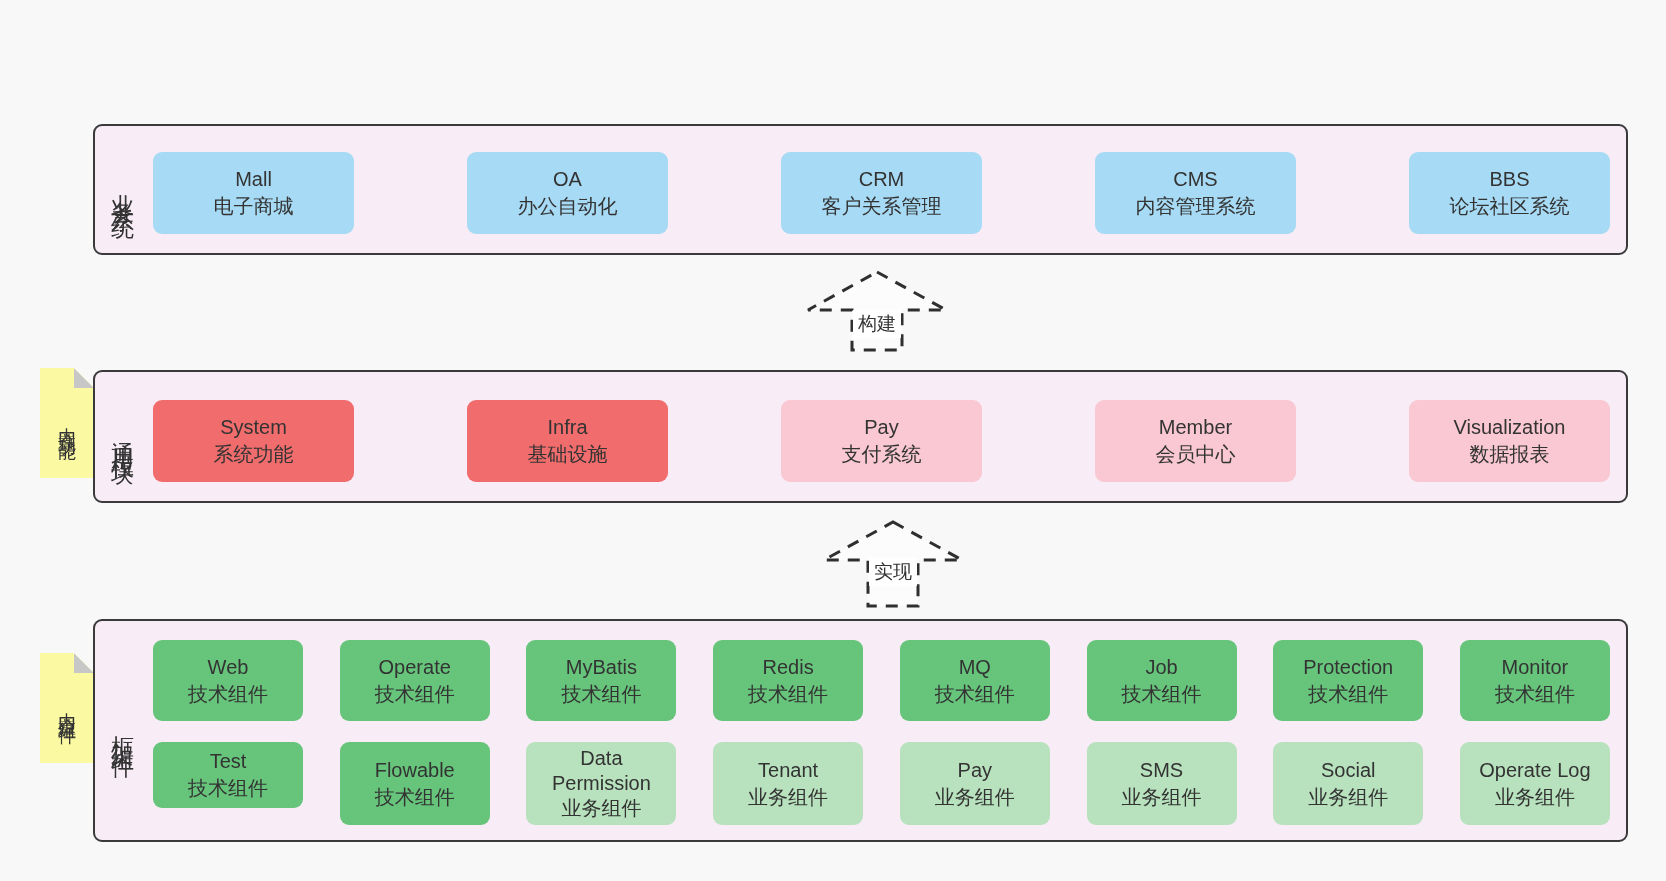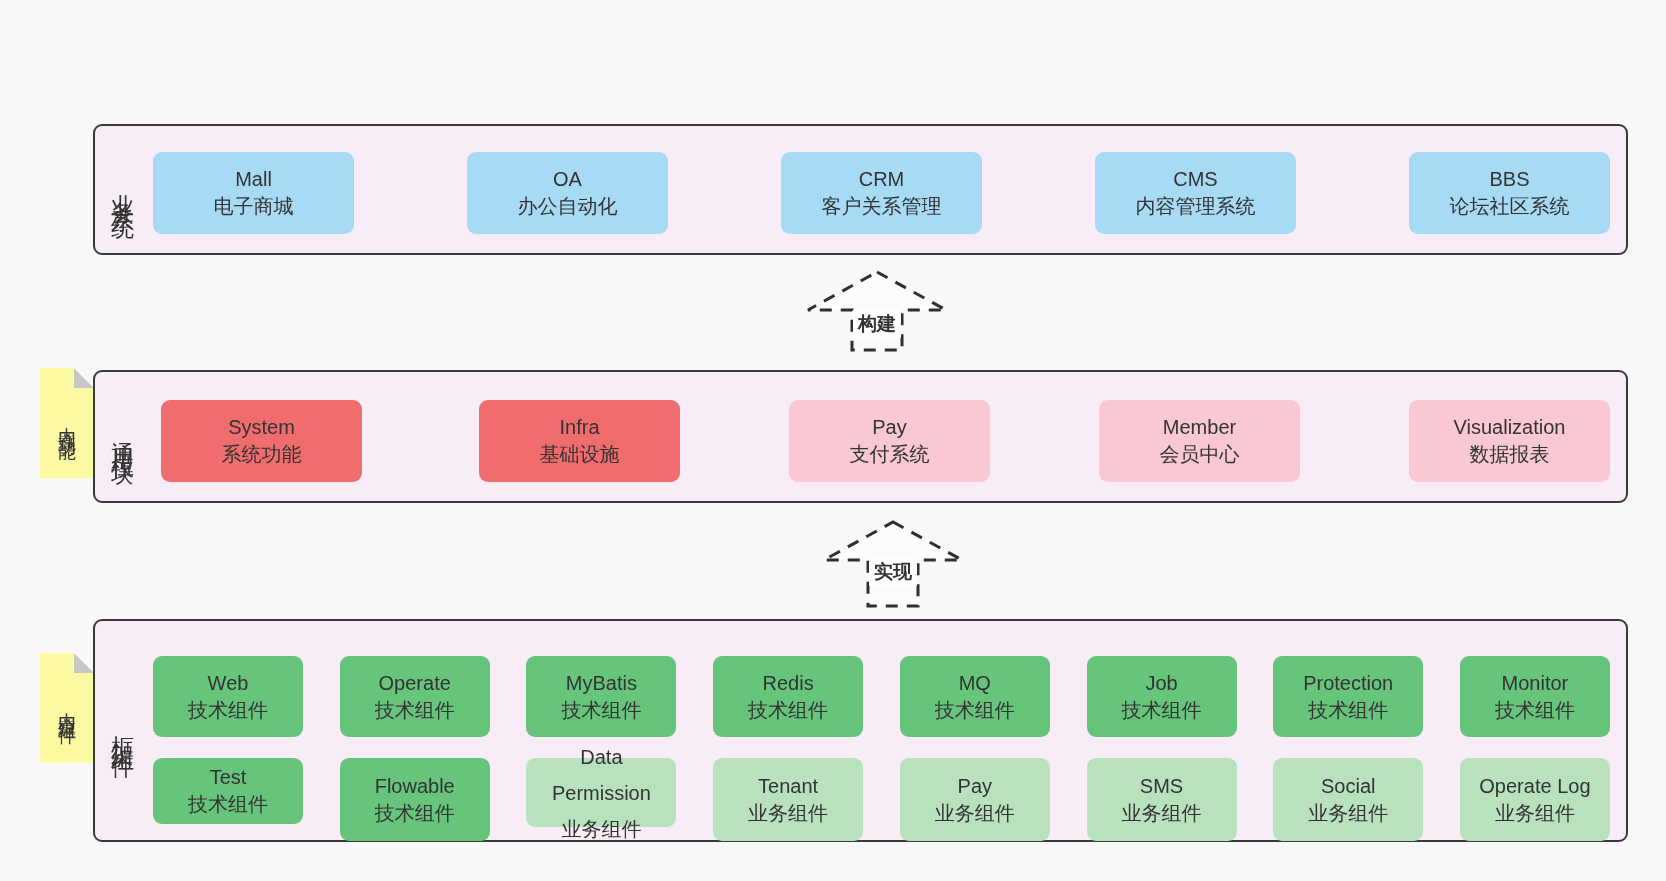--- a/index.html
+++ b/index.html
@@ -15,36 +15,36 @@
   .layer{position:absolute;left:93px;width:1535px;background:var(--container-bg);
          border:2px solid var(--container-border);border-radius:9px;box-sizing:border-box;z-index:2;}
   .layer-label{position:absolute;left:13px;top:0;bottom:0;display:flex;align-items:center;}
   .layer-label > span{writing-mode:vertical-rl;text-orientation:upright;font-size:23px;
          letter-spacing:7px;color:var(--text);}
 
   .row{position:absolute;left:58px;right:16px;display:flex;justify-content:space-between;}
   .box{border-radius:9px;display:flex;flex-direction:column;justify-content:center;align-items:center;
        text-align:center;font-size:20px;line-height:27px;color:var(--text);box-sizing:border-box;padding:2px 6px;}
   .w6{width:201px;height:82px;}
-  .w8{width:150px;height:81px;margin-top:16px;}
-  .blue{background:var(--blue);} .red{background:var(--red);margin-left:8px;} .pink{background:var(--pink);}
+  .w8{width:150px;height:81px;}
+  .blue{background:var(--blue);} .red{background:var(--red);} .pink{background:var(--pink);}
   .green{background:var(--green);} .light{background:var(--light-green);}
 
   .sticky{position:absolute;left:40px;width:54px;height:110px;background:var(--sticky-yellow);z-index:1;
           clip-path:polygon(0 0,calc(100% - 20px) 0,100% 20px,100% 100%,0 100%);}
   .sticky .fold{position:absolute;top:0;right:0;width:20px;height:20px;background:var(--sticky-fold);
           clip-path:polygon(0 0,100% 100%,0 100%);}
   .sticky .sticky-text{position:absolute;inset:0;display:flex;align-items:center;justify-content:center;}
   .sticky .sticky-text > span{writing-mode:vertical-rl;text-orientation:upright;font-size:18px;
           letter-spacing:5px;color:var(--text);}
 
   .arrow{position:absolute;z-index:2;}
   .arrow svg{display:block;}
   .arrow .arrow-label{position:absolute;left:50%;transform:translateX(-50%);background:#ffffff;
-          padding:1px 5px;font-size:19px;color:var(--text);white-space:nowrap;font-weight:bold;}
+          padding:1px 5px;font-size:19px;color:var(--text);white-space:nowrap;}
 </style>
 </head>
 <body>
 
 <div class="canvas">
 
   <div class="sticky" style="top:368px">
     <div class="fold"></div>
     <div class="sticky-text">
         <span>内置功能</span>
@@ -168,21 +168,21 @@
     </div>
     <div class="row" style="top:121px;">
       <div class="box w8 green" style="height:66px">
         <span>Test</span>
         <span>技术组件</span>
       </div>
       <div class="box w8 green" style="height:83px">
         <span>Flowable</span>
         <span>技术组件</span>
       </div>
-      <div class="box w8 light" style="height:69px;line-height:36px">
+      <div class="box w8 light" style="height:83px;line-height:25px">
         <span>Data Permission</span>
         <span>业务组件</span>
       </div>
       <div class="box w8 light" style="height:83px">
         <span>Tenant</span>
         <span>业务组件</span>
       </div>
       <div class="box w8 light" style="height:83px">
         <span>Pay</span>
         <span>业务组件</span>

